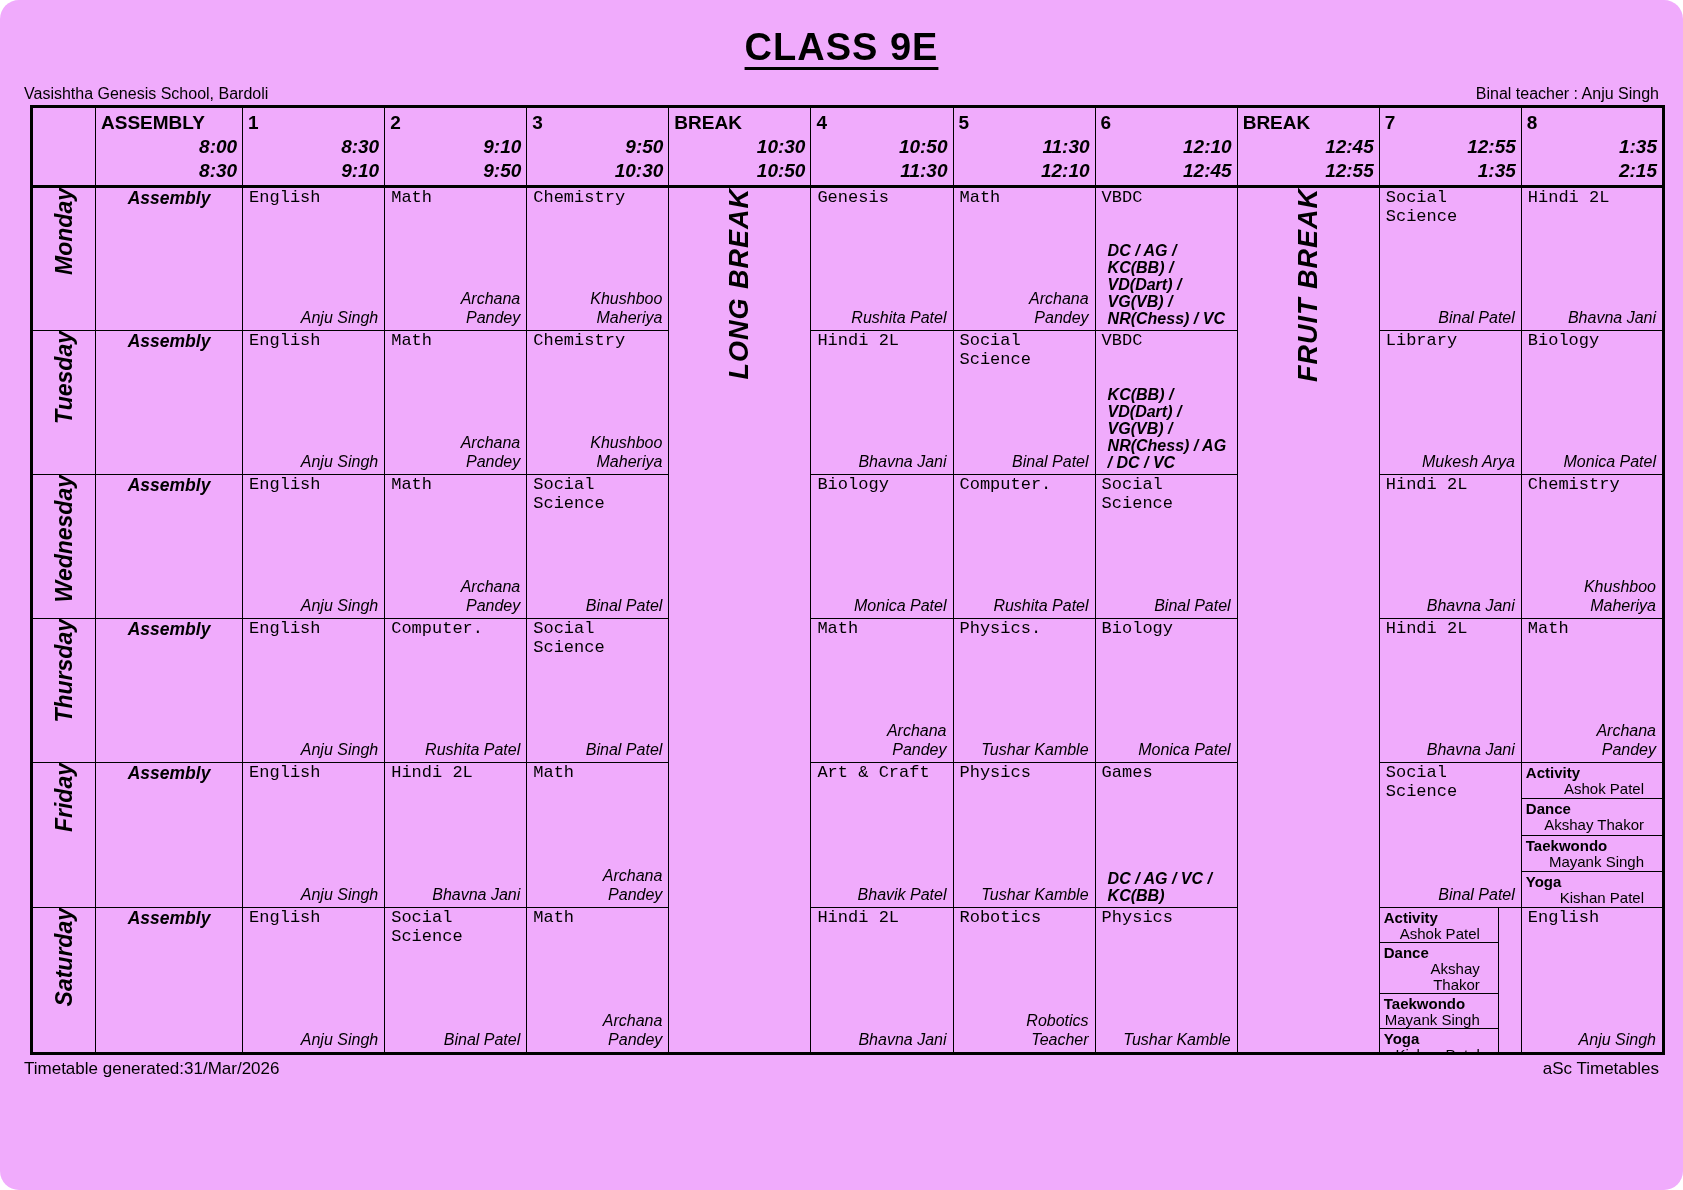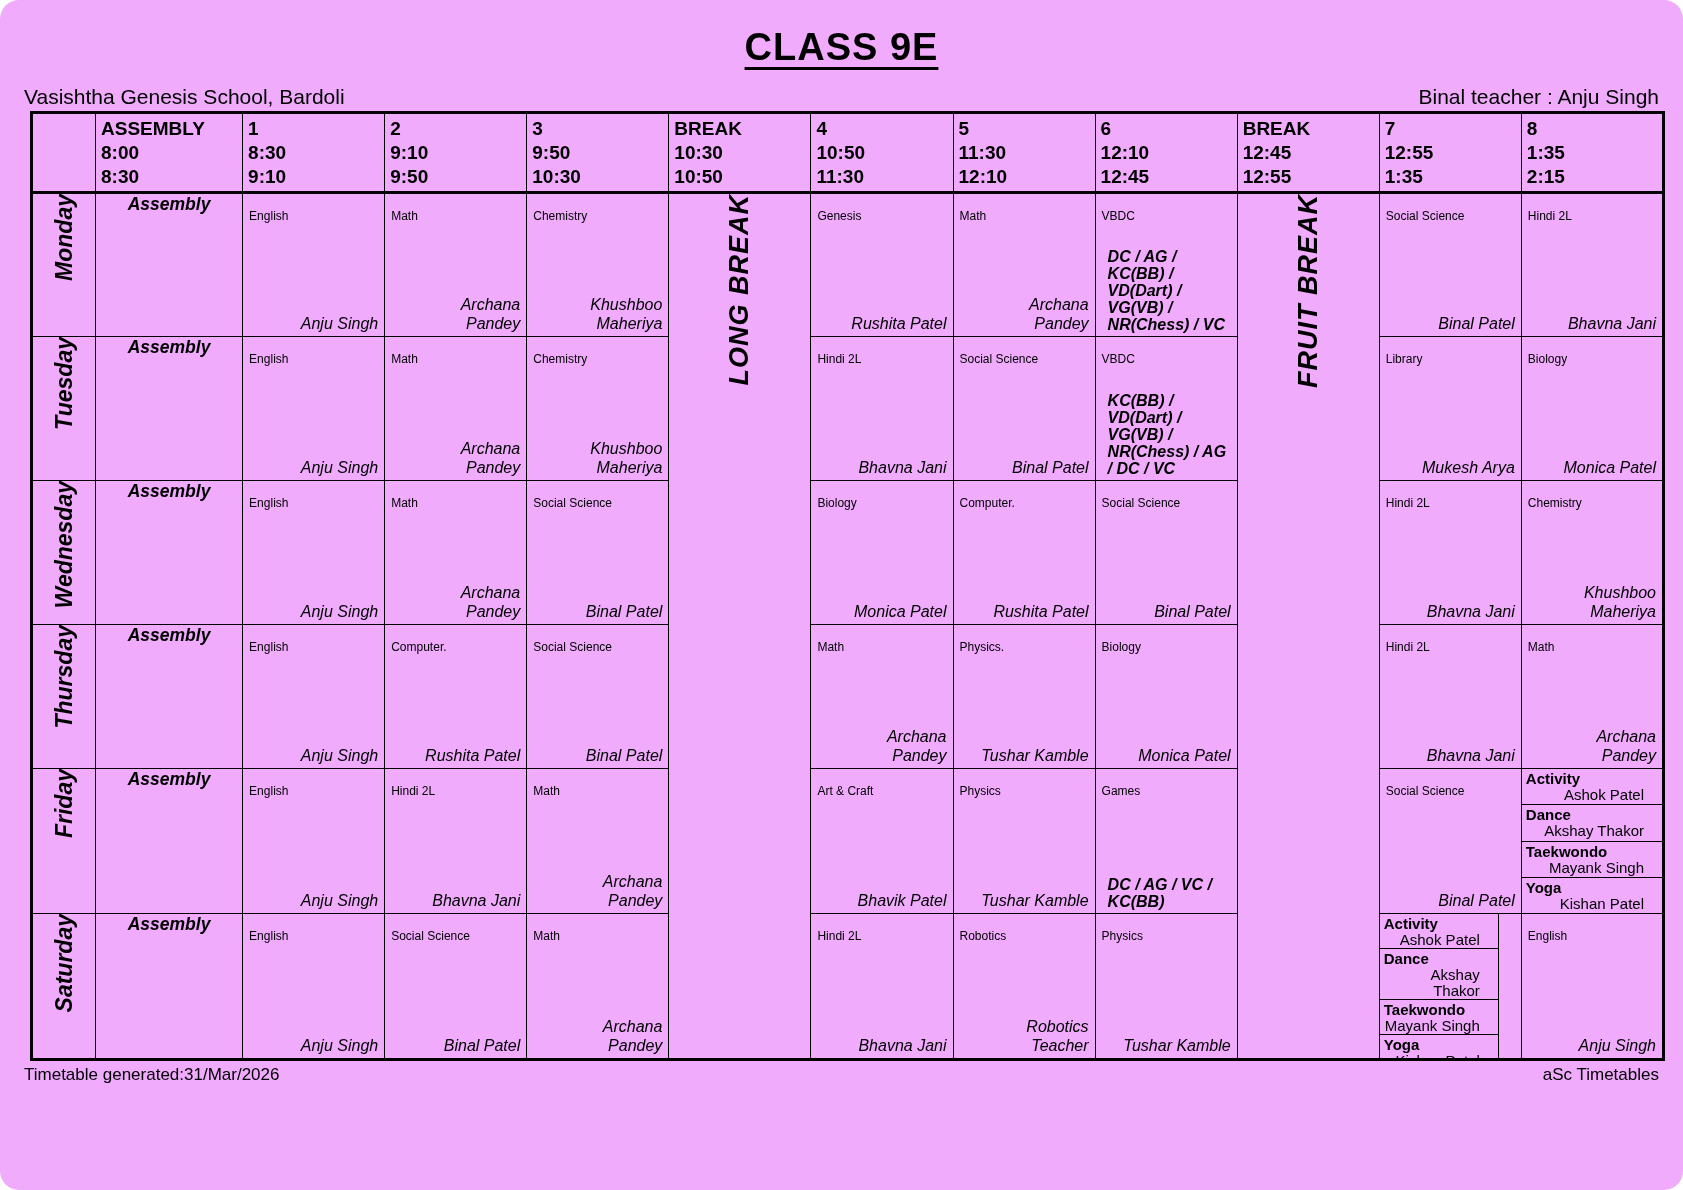--- a/index.html
+++ b/index.html
@@ -8,44 +8,44 @@
     width: 1683px; height: 1190px; background: #f0abfc; color: #000;
     font-family: "Liberation Sans", sans-serif; position: relative; overflow: hidden; border-radius: 19px;
   }
   .title {
     text-align: center; margin-top: 26px; font-size: 38px; font-weight: bold;
     letter-spacing: 1px; text-decoration: underline;
     text-decoration-thickness: 3px; text-underline-offset: 7px;
   }
   .meta {
     display: flex; justify-content: space-between; align-items: flex-end;
-    margin: 16px 24px 2px 24px; font-size: 21px;
+    margin: 16px 24px 2px 24px; font-size: 16px;
   }
   table.tt {
     border-collapse: collapse; table-layout: fixed; width: 1635px;
     margin-left: 30px; border: 3px solid #000;
   }
   table.tt td { border: 1.5px solid #000; vertical-align: top; overflow: hidden; }
   tr.hr { height: 76px; }
   tr.hr td { border-bottom: 3px solid #000; }
   tr.dr { height: 144px; }
   td.hd { font-weight: bold; font-size: 19px; padding: 3px 5px 2px 5px; }
   td.hd .hl { text-align: left; line-height: 24px; }
-  td.hd .ht { line-height: 24px; }
+  td.hd .ht { text-align: right; line-height: 24px; font-style: italic; }
   td.day { border-right: 3px solid #000; text-align: center; vertical-align: middle; }
   .vtext {
     display: inline-block; writing-mode: vertical-rl; transform: rotate(180deg);
     white-space: nowrap; font-weight: bold; font-style: italic;
   }
   td.day .vtext { font-size: 23px; }
   td.asm { text-align: center; vertical-align: middle; font-weight: bold; font-style: italic; font-size: 17.5px; }
   td.brk { text-align: center; vertical-align: middle; }
   td.brk .vtext { font-size: 27px; letter-spacing: 1px; }
   td.c { position: relative; }
-  .subj { position: absolute; top: 15px; left: 6px; right: 3px; font-size: 12px; }
+  .subj { position: absolute; top: 0; left: 6px; right: 3px; font-size: 17px; font-family: Liberation Mono, monospace; }
   .teach {
     position: absolute; bottom: 3px; left: 18px; right: 6px;
     text-align: right; font-style: italic; font-size: 16px; line-height: 19px;
   }
   .codes {
     position: absolute; bottom: 3px; left: 12px; right: 6px;
     text-align: left; font-style: italic; font-size: 16px; line-height: 17px; font-weight: bold;
   }
   td.pz { padding: 0; }
   .acts { display: flex; flex-direction: column; height: 144px; }

